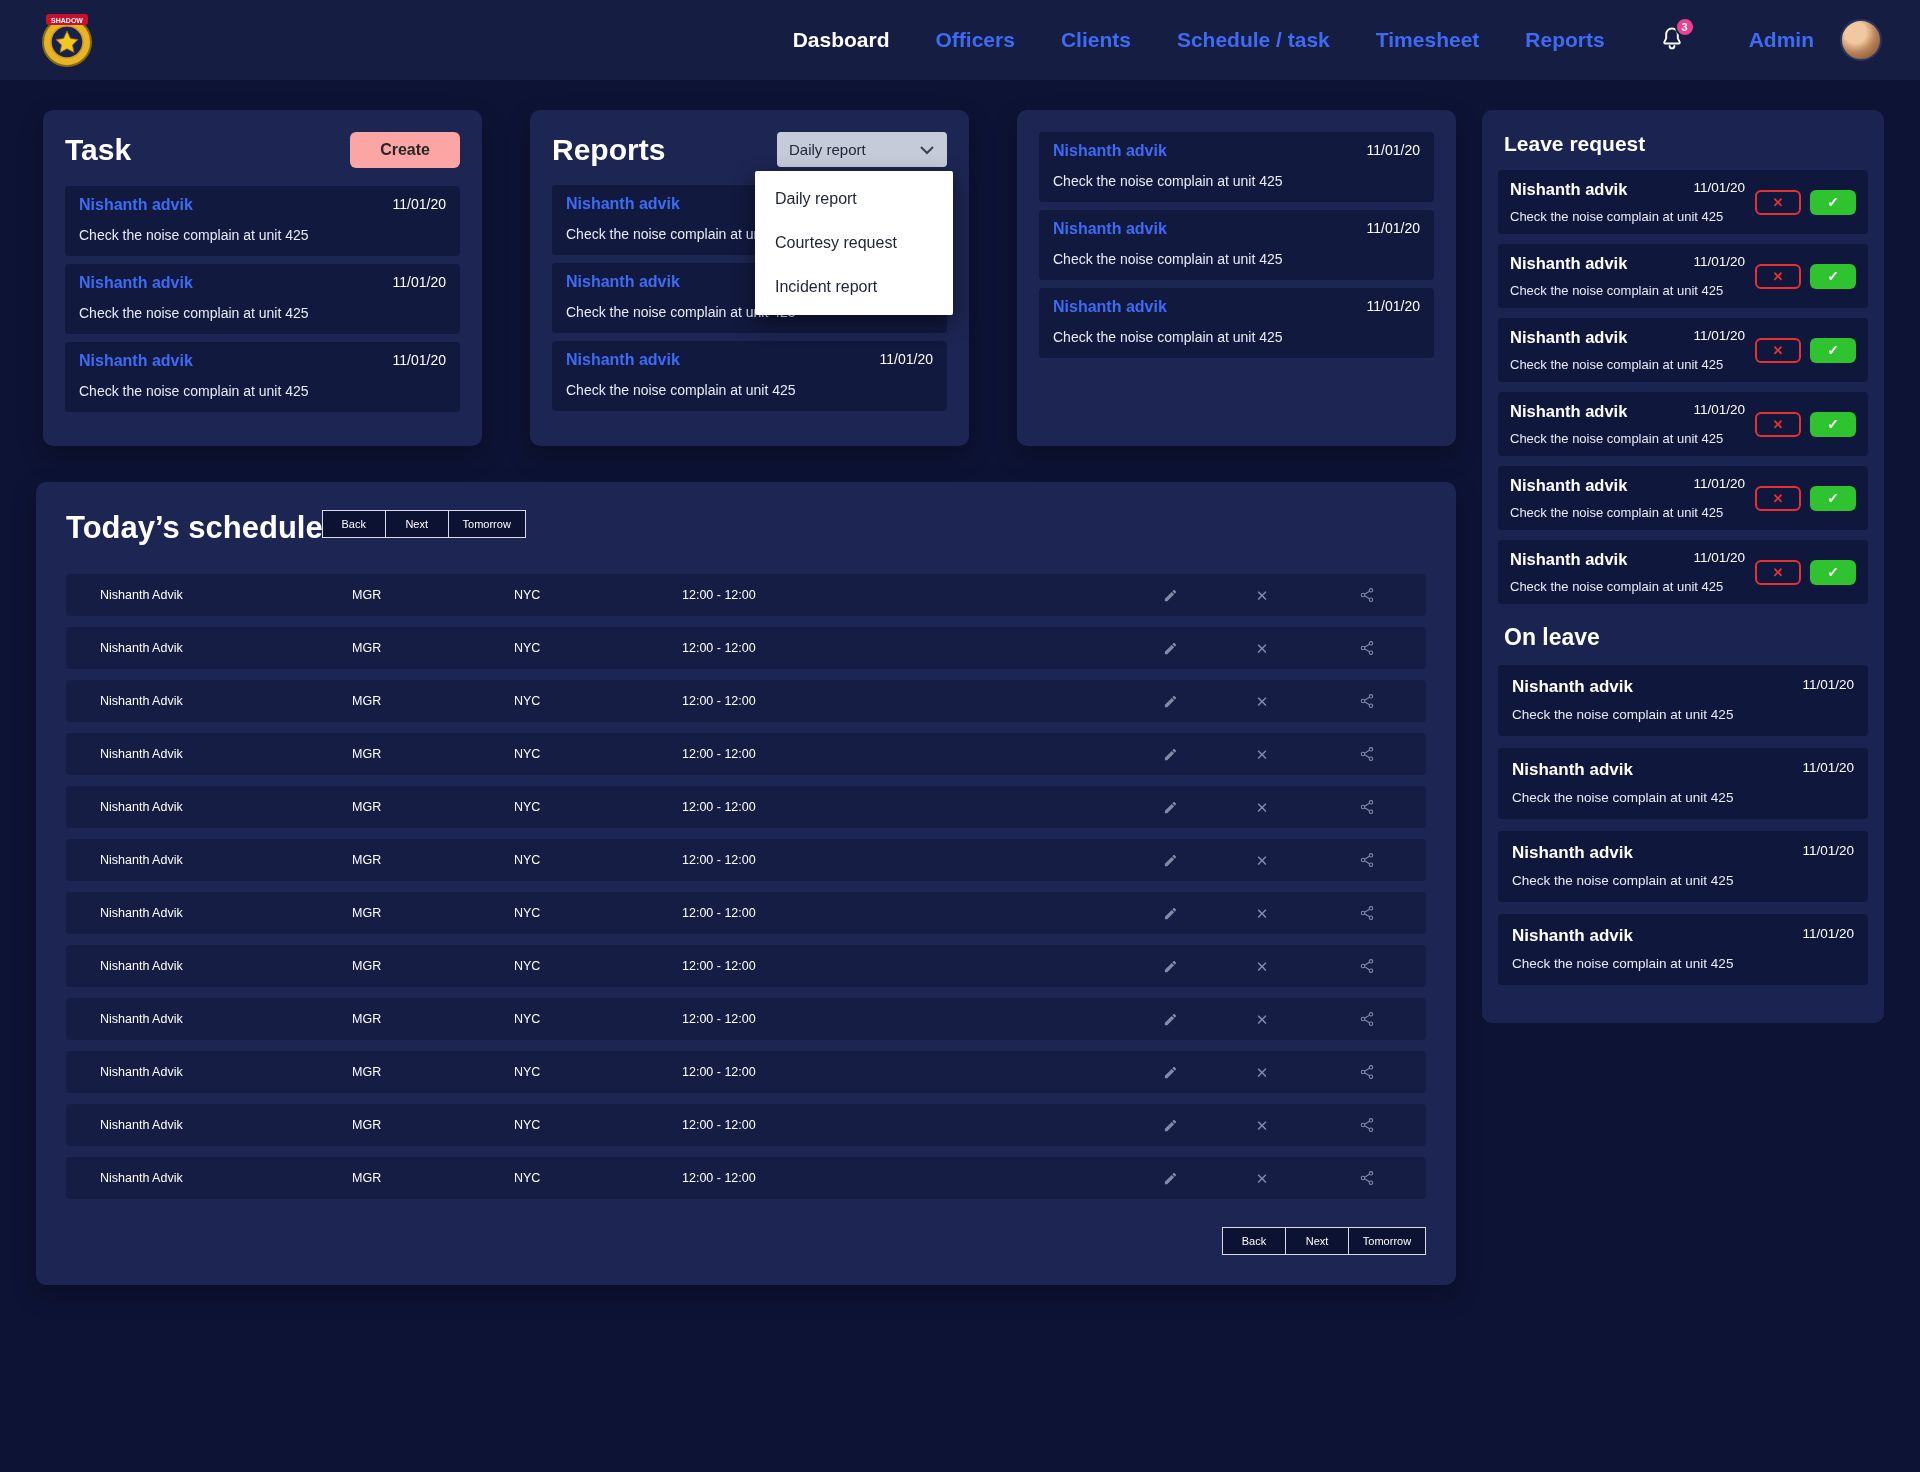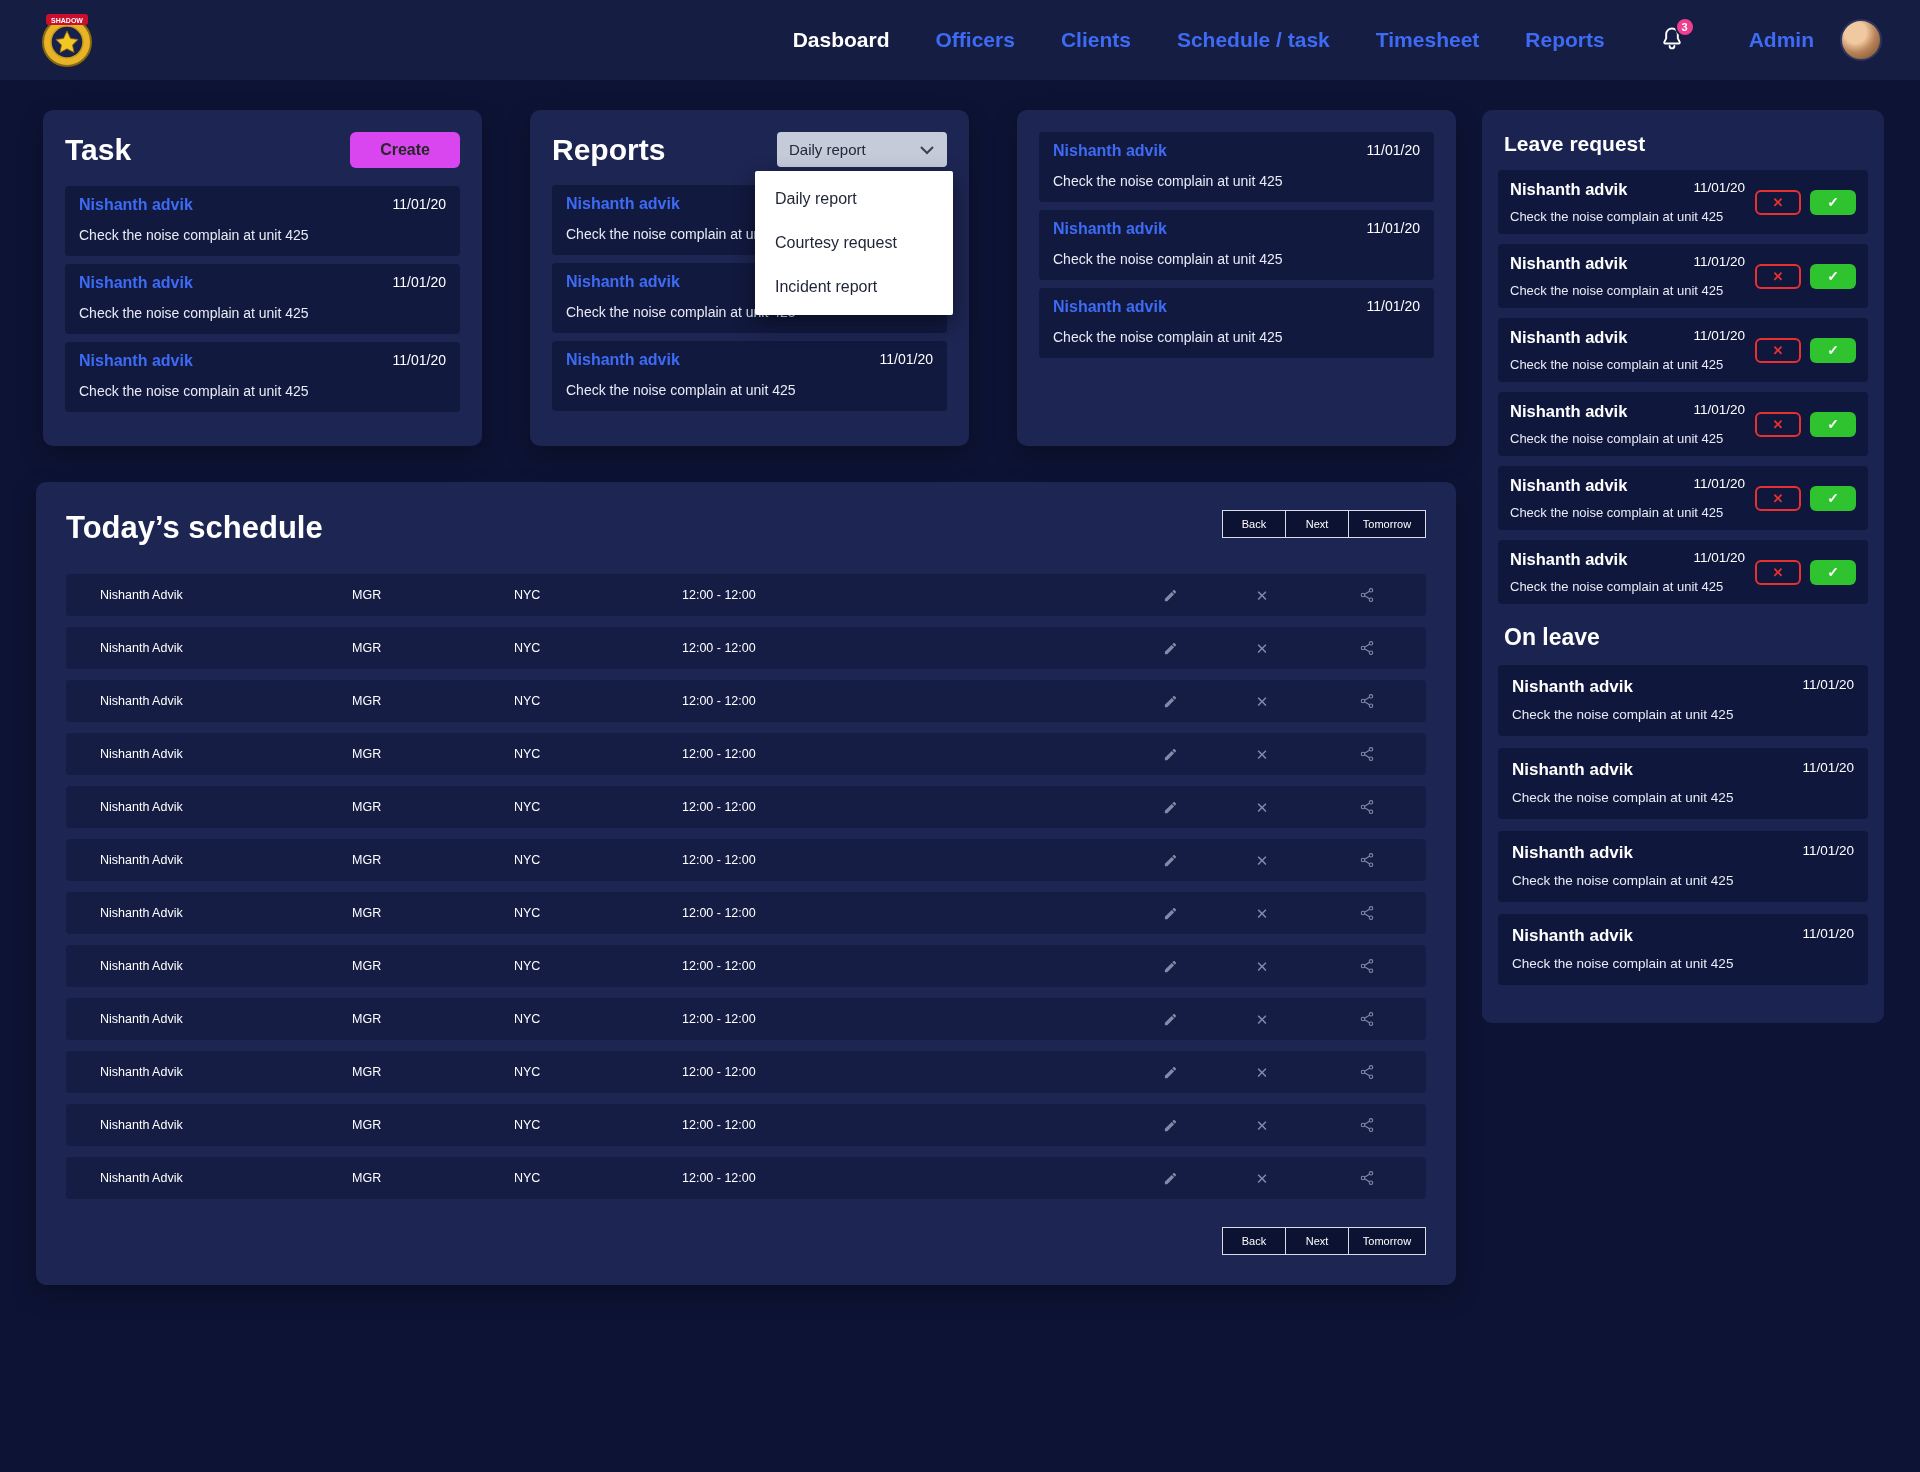--- a/index.html
+++ b/index.html
@@ -21,41 +21,41 @@
             background:radial-gradient(circle at 35% 30%, #f0c9a0 0 30%, #b9845a 55%, #6e4326 100%); border:2px solid #2c355f; }
 
   
   .content { display:grid; grid-template-columns:1fr 402px; gap:26px; padding:30px 36px 40px 36px; align-items:start; }
   .main-col { display:flex; flex-direction:column; gap:36px; min-width:0; }
   .cards-row { display:grid; grid-template-columns:repeat(3,1fr); gap:48px;padding-left:7px; }
 
   .card { background:#1d2552; border-radius:10px; padding:22px 22px 26px; box-shadow:0 10px 24px rgba(0,0,0,.28); }
   .card-head { display:flex; align-items:center; justify-content:space-between; margin-bottom:18px; }
   .card-title { font-size:30px; font-weight:bold; }
-  .create-btn { background:#d946ef; color:#272727; font-weight:bold; font-size:16px; border:none; border-radius:6px;
+  .create-btn { background:#fca5a5; color:#272727; font-weight:bold; font-size:16px; border:none; border-radius:6px;
                 padding:9px 30px; cursor:pointer; font-family:inherit; }
 
   .feed-item { background:#11193f; border-radius:4px; padding:10px 14px 13px; margin-bottom:8px; }
   .feed-top { display:flex; justify-content:space-between; margin-bottom:13px; }
   .feed-name { color:#3e6bf4; font-weight:bold; font-size:16px; cursor:pointer; }
   .feed-date { font-size:14px; color:#fff; }
   .feed-desc { font-size:14px; color:#e9ecf6; }
 
   
   .dropdown { position:relative; }
   .dropdown-btn { display:flex; align-items:center; justify-content:space-between; gap:10px; width:170px;
                   background:#c6cbda; border:none; border-radius:4px; padding:9px 12px; font-size:15px;
                   color:#232839; font-family:inherit; cursor:pointer; }
   .dropdown-menu { position:absolute; top:calc(100% + 4px); right:-6px; width:198px; background:#ffffff;
                    border-radius:2px; box-shadow:0 8px 22px rgba(0,0,0,.45); z-index:30; list-style:none; padding:6px 0; }
   .dropdown-menu li { padding:13px 20px; font-size:16px; color:#1e2335; cursor:pointer; }
 
   
   .schedule-card { padding:28px 30px 30px; }
-  .sched-head { display:flex; justify-content:space-between; align-items:flex-start; margin-bottom:28px; }
+  .sched-head { display:flex; align-items:flex-start; margin-bottom:28px; }
   .sched-title { font-size:31px; font-weight:bold; }
   .pager { display:flex; }
   .pager button { background:#0c1232; border:1px solid #d9dce8; color:#fff; font-size:11px; padding:7px 0;
                   width:64px; margin-left:-1px; cursor:pointer; font-family:inherit; }
   .pager button:last-child { width:78px; }
 
   .sched-grid { display:grid; grid-template-columns:252px 162px 168px 1fr 92px 92px 118px; align-items:center; }
   .sched-header { background:#0a102e; border-radius:4px; padding:13px 0 13px 34px; font-size:11.5px; font-weight:bold; margin-bottom:12px; }
   .sched-row { background:#151d45; border-radius:4px; padding:13px 0 13px 34px; margin-bottom:11px; font-size:12.5px; }
   .c-center { display:flex; justify-content:center; }

